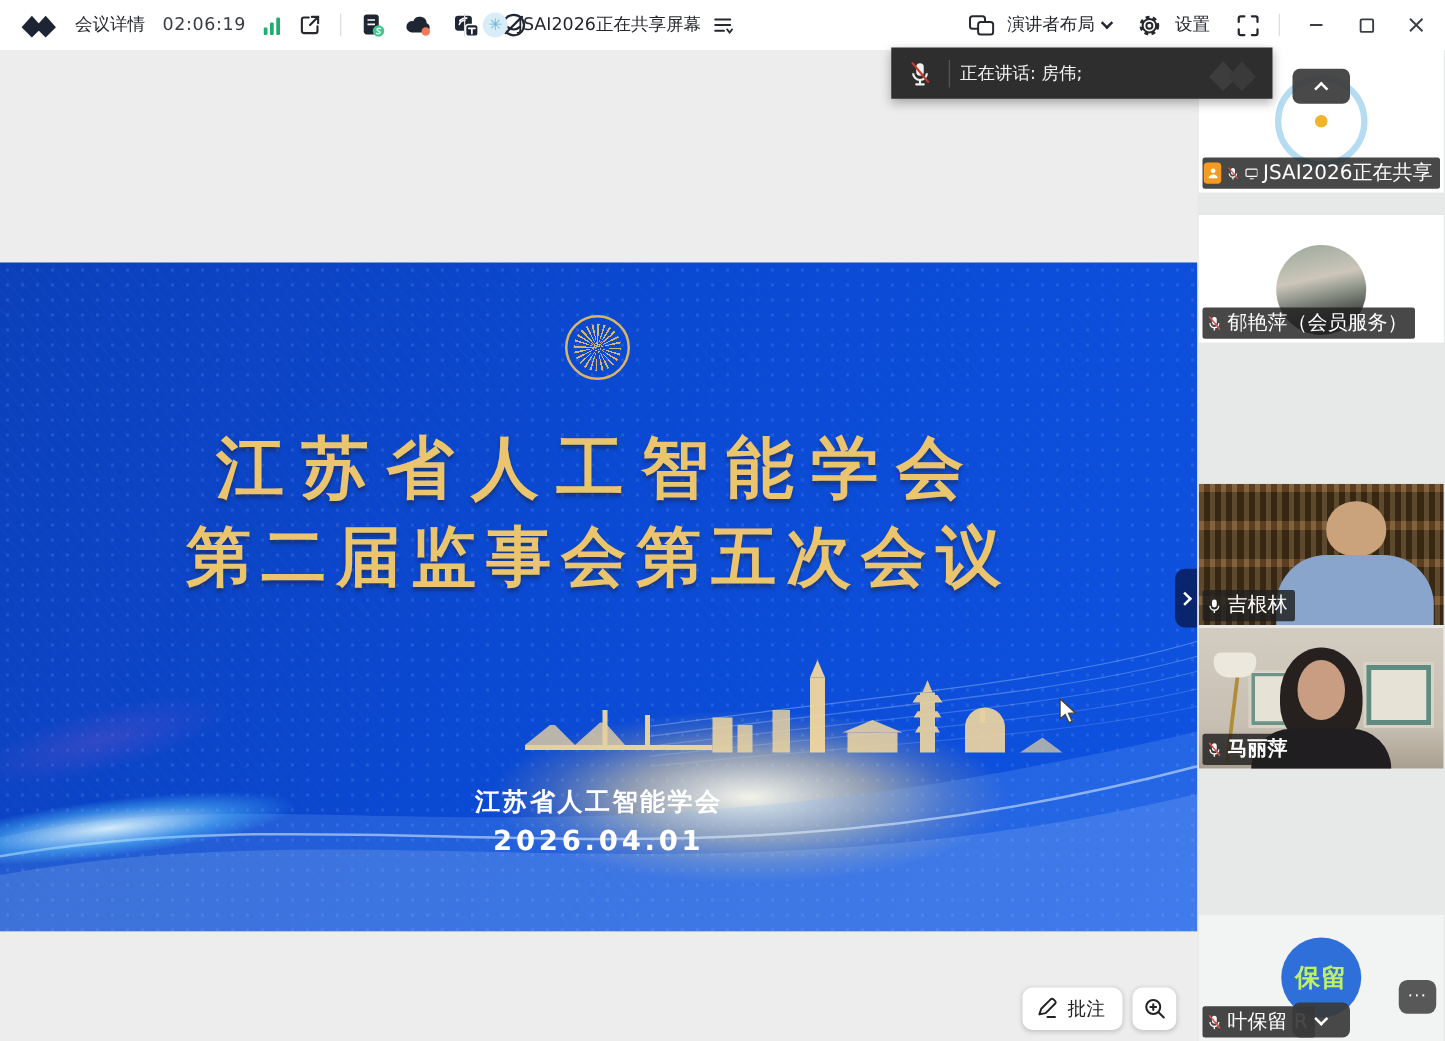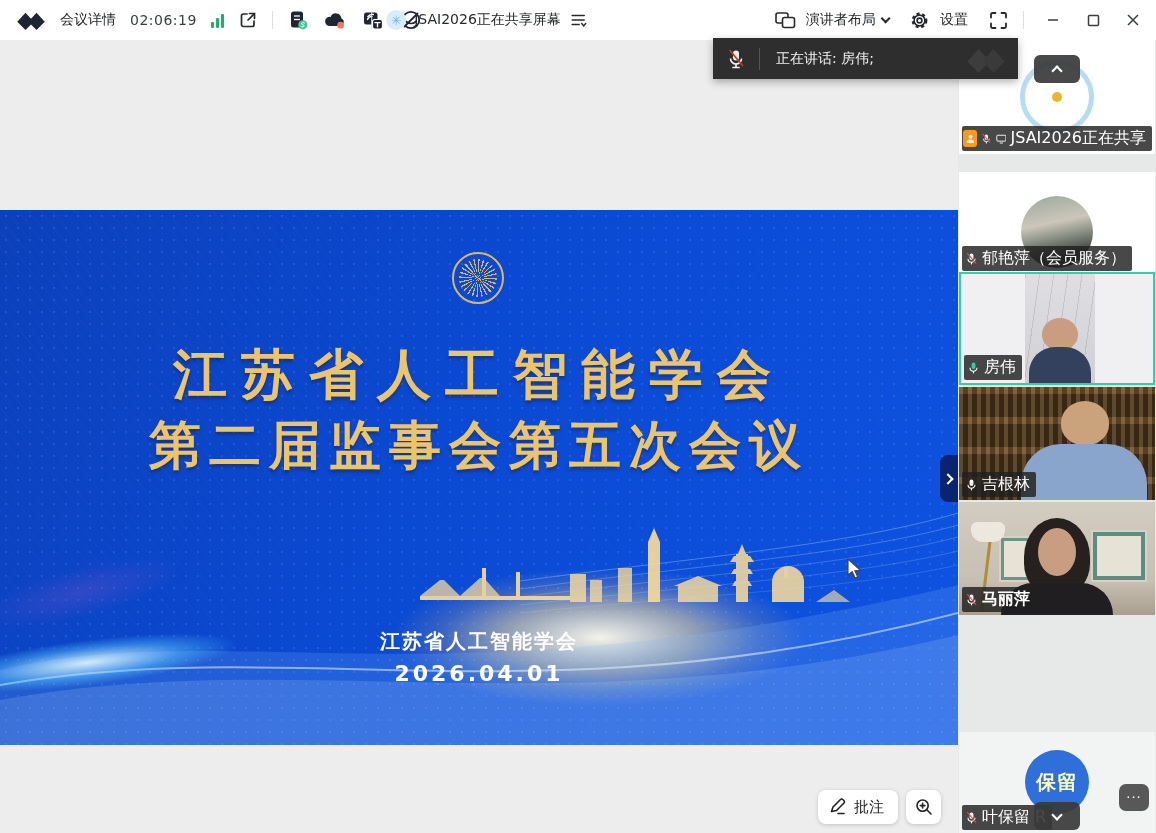--- a/index.html
+++ b/index.html
@@ -22,21 +22,21 @@
   .ticon { display:flex; align-items:center; justify-content:center; }
   .mini-avatar { width:20px; height:20px; border-radius:50%; background:#d8edf8;
     display:flex; align-items:center; justify-content:center; color:#6db7dd; font-size:13px; }
   .winbtn { width:30px; height:40px; display:flex; align-items:center; justify-content:center; }
 
   
   .toast { position:absolute; left:713px; top:38px; width:305px; height:41px; background:#2e2e2e;
     display:flex; align-items:center; z-index:60; box-shadow:0 3px 8px rgba(0,0,0,.3); overflow:hidden; }
   .toast .mic-wrap { width:46px; display:flex; justify-content:center; }
   .toast .tdiv { width:1px; height:22px; background:#555; }
-  .toast .ttext { color:#f2f2f2; font-size:14px; margin-left:16px; white-space:nowrap; }
+  .toast .ttext { color:#f2f2f2; font-size:14px; margin-left:8px; white-space:nowrap; }
   .toast .wm { position:absolute; right:6px; top:6px; opacity:.55; }
 
   
   .main { position:absolute; left:0; top:40px; width:958px; height:793px; background:#ededee; overflow:hidden; }
 
   .slide { position:absolute; left:0; top:170px; width:958px; height:535px; overflow:hidden;
     background:linear-gradient(118deg,#0c40ba 0%,#0a49d2 45%,#0e53e2 100%); }
   .slide .dots { position:absolute; inset:0;
     background-image:radial-gradient(circle, rgba(110,160,255,.4) 1.3px, transparent 1.5px);
     background-size:12px 12px; opacity:.55; }
@@ -103,21 +103,21 @@
   .avatar { border-radius:50%; position:absolute; left:50%; transform:translateX(-50%); }
   .av-logo { top:20px; width:74px; height:74px; background:#fff; border:5px solid #b6dcf1;
     display:flex; align-items:center; justify-content:center; }
   .av-logo .spokes { width:56px; height:56px; border-radius:50%;
     background:repeating-conic-gradient(#fff 0 9deg, #aederaa 0, #a8d9ef 9deg 18deg); }
   .av-logo .dot { position:absolute; width:10px; height:10px; border-radius:50%; background:#f0b429; }
   .av-photo2 { top:24px; width:72px; height:72px;
     background:linear-gradient(168deg,#9aa89c 0%,#cdc6ba 38%,#8d9388 55%,#3a3d38 80%); }
   .av-photo6 { top:20px; width:68px; height:68px;
     background:radial-gradient(circle at 45% 40%, #bda37c 0%, #8a6c44 45%, #4c3a22 75%, #241a10 100%); }
-  .av-blue { top:18px; width:64px; height:64px; background:#2e6fd9; color:#fef9c3;
+  .av-blue { top:18px; width:64px; height:64px; background:#2e6fd9; color:#bef264;
     display:flex; align-items:center; justify-content:center; font-size:20px; font-weight:bold; letter-spacing:1px; }
 
   
   .v3-strip { position:absolute; left:64px; top:0; width:70px; height:100%;
     background:linear-gradient(#dfdfe3,#cfcfd5); }
   .v3-strip:before { content:""; position:absolute; inset:0;
     background:repeating-linear-gradient(98deg, rgba(0,0,0,.10) 0 1px, transparent 1px 14px); }
   .v3-head { position:absolute; left:50%; top:44px; transform:translateX(-50%);
     width:36px; height:32px; border-radius:50% 50% 46% 46%; background:#c99d80; }
   .v3-body { position:absolute; left:50%; bottom:0; transform:translateX(-50%);
@@ -412,34 +412,20 @@
         <svg width="13" height="14" viewBox="0 0 20 22" fill="none">
           <rect x="7" y="2.5" width="6" height="10" rx="3" fill="#fff"></rect>
           <path d="M4.5 10.5a5.5 5.5 0 0 0 11 0" stroke="#fff" stroke-width="1.7"></path>
           <path d="M10 16v3.5" stroke="#fff" stroke-width="1.7"></path>
           <path d="M4 2.5 16.5 17.5" stroke="#d9534f" stroke-width="2" stroke-linecap="round"></path>
         </svg>
         <span>郁艳萍（会员服务）</span>
       </div>
     </div>
 
-    <div class="tile t3">
-      <div class="v3-strip">
-        <div class="v3-head"></div>
-          <div class="v3-body"></div>
-      </div>
-      <div class="name-tag">
-        <svg width="13" height="14" viewBox="0 0 20 22" fill="none">
-          <rect x="7" y="2.5" width="6" height="10" rx="3" fill="#2bd2a4"></rect>
-          <path d="M4.5 10.5a5.5 5.5 0 0 0 11 0" stroke="#fff" stroke-width="1.7"></path>
-          <path d="M10 16v3.5" stroke="#fff" stroke-width="1.7"></path>
-        </svg>
-        <span>房伟</span>
-      </div>
-    </div>
 
     <div class="tile t4">
       <div class="v4-bg"></div>
       <div class="v4-books"></div>
       <div class="v4-head"></div>
       <div class="v4-body"></div>
       <div class="name-tag">
         <svg width="13" height="14" viewBox="0 0 20 22" fill="none">
           <rect x="7" y="2.5" width="6" height="10" rx="3" fill="#fff"></rect>
           <path d="M4.5 10.5a5.5 5.5 0 0 0 11 0" stroke="#fff" stroke-width="1.7"></path>

